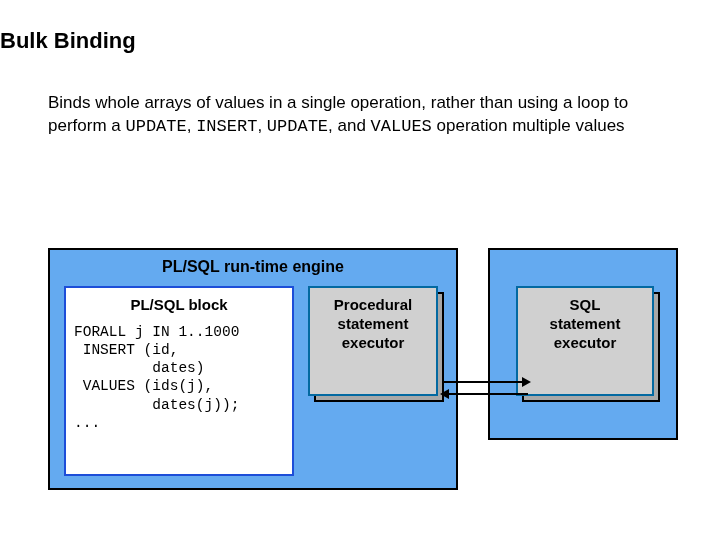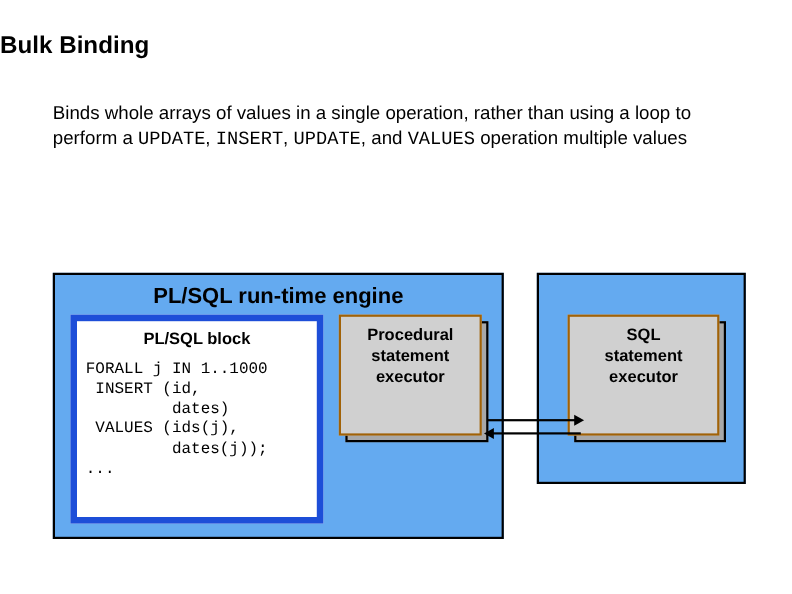--- a/index.html
+++ b/index.html
@@ -39,29 +39,29 @@
     left: 0; top: 0;
     width: 410px; height: 242px;
   }
   .sql-engine {
     left: 440px; top: 0;
     width: 190px; height: 192px;
   }
   .engine-title {
     text-align: center;
     font-weight: bold;
-    font-size: 20px;
+    font-size: 16px;
     padding: 8px 0 6px 0;
   }
   .code-block {
     position: absolute;
     left: 14px; top: 36px;
     width: 230px; height: 190px;
     background: #fff;
-    border: 6px solid #1d4ed8;
+    border: 2px solid #1d4ed8;
     padding: 8px 8px;
   }
   .code-block-title {
     text-align: center;
     font-weight: bold;
     font-size: 15px;
     padding-bottom: 10px;
   }
   .code-lines {
     font-family: "Courier New", Courier, monospace;
@@ -77,21 +77,21 @@
     left: 6px; top: 6px;
     width: 100%; height: 100%;
     background: #a8a8a8;
     border: 2px solid #000;
   }
   .shadow-box .front {
     position: absolute;
     left: 0; top: 0;
     width: 100%; height: 100%;
     background: #d0d0d0;
-    border: 2px solid #a16207;
+    border: 2px solid #0369a1;
     text-align: center;
     font-weight: bold;
     font-size: 15px;
     display: flex;
     flex-direction: column;
     justify-content: flex-start;
     padding-top: 8px;
     line-height: 1.25;
   }
   .proc-exec { left: 258px; top: 36px; width: 130px; height: 110px; }

